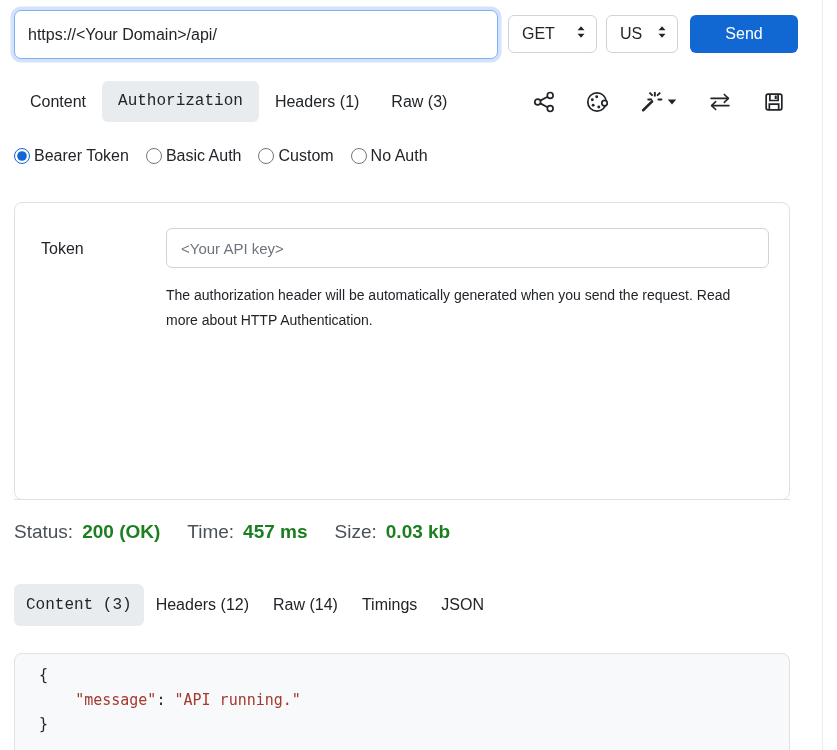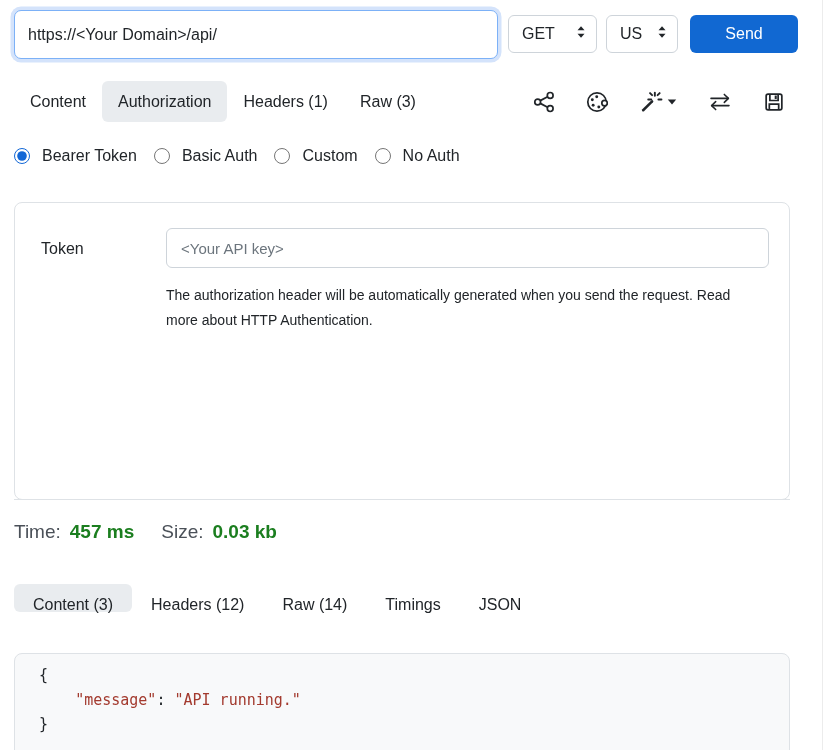--- a/index.html
+++ b/index.html
@@ -31,30 +31,30 @@
     border:none; border-radius:6px; cursor:pointer;
   }
 
   
   .req-tabs { position:absolute; left:14px; top:81px; display:flex; }
   .res-tabs { position:absolute; left:14px; top:584px; display:flex; }
   .tab {
     height:41px; line-height:41px; padding:0 16px; font-size:16px;
     border-radius:6px; cursor:pointer; white-space:nowrap;
   }
-  .res-tabs .tab { padding:0 19px; height:28px; line-height:42px; }
-  .tab.active { background:var(--active-tab-bg,#e9ecef); }
+  .res-tabs .tab { padding:0 12px; height:42px; line-height:42px; }
+  .tab.active { background:var(--active-tab-bg,#e9ecef);font-family:Liberation Mono, monospace; }
 
   .req-icons { position:absolute; top:81px; right:52px; height:41px; display:flex; align-items:center; gap:31px; }
   .icon-btn { display:flex; align-items:center; gap:4px; cursor:pointer; }
   .icon-btn svg { display:block; }
 
   
   .auth-options { position:absolute; left:14px; top:147px; display:flex; align-items:center; gap:17px; }
-  .radio-item { display:flex; align-items:center; gap:12px; font-size:16px; cursor:pointer; }
+  .radio-item { display:flex; align-items:center; gap:4px; font-size:16px; cursor:pointer; }
   .radio-item input { width:16px; height:16px; margin:0; accent-color:#1267d6; cursor:pointer; }
 
   
   .token-panel {
     position:absolute; left:14px; top:202px; width:776px; height:298px;
     border:1px solid #dee2e6; border-radius:8px; background:#fff;
   }
   .token-label { position:absolute; left:26px; top:26px; height:40px; line-height:40px; font-size:16px; }
   .token-input {
     position:absolute; left:151px; top:25px; width:603px; height:40px;
@@ -192,20 +192,24 @@
 <div class="token-panel">
   <span class="token-label">Token</span>
   <input class="token-input" placeholder="&lt;Your API key&gt;" style="">
   <p class="help-text">The authorization header will be automatically generated when you send the request. Read more about HTTP Authentication.</p>
 </div>
 
 <div class="hr"></div>
 
 <div class="status-row">
   <span class="grp">
+    <span class="lbl">Status:</span>
+    <span class="val">200 (OK)</span>
+  </span>
+  <span class="grp">
     <span class="lbl">Time:</span>
     <span class="val">457 ms</span>
   </span>
   <span class="grp">
     <span class="lbl">Size:</span>
     <span class="val">0.03 kb</span>
   </span>
 </div>
 
 <div class="res-tabs">

